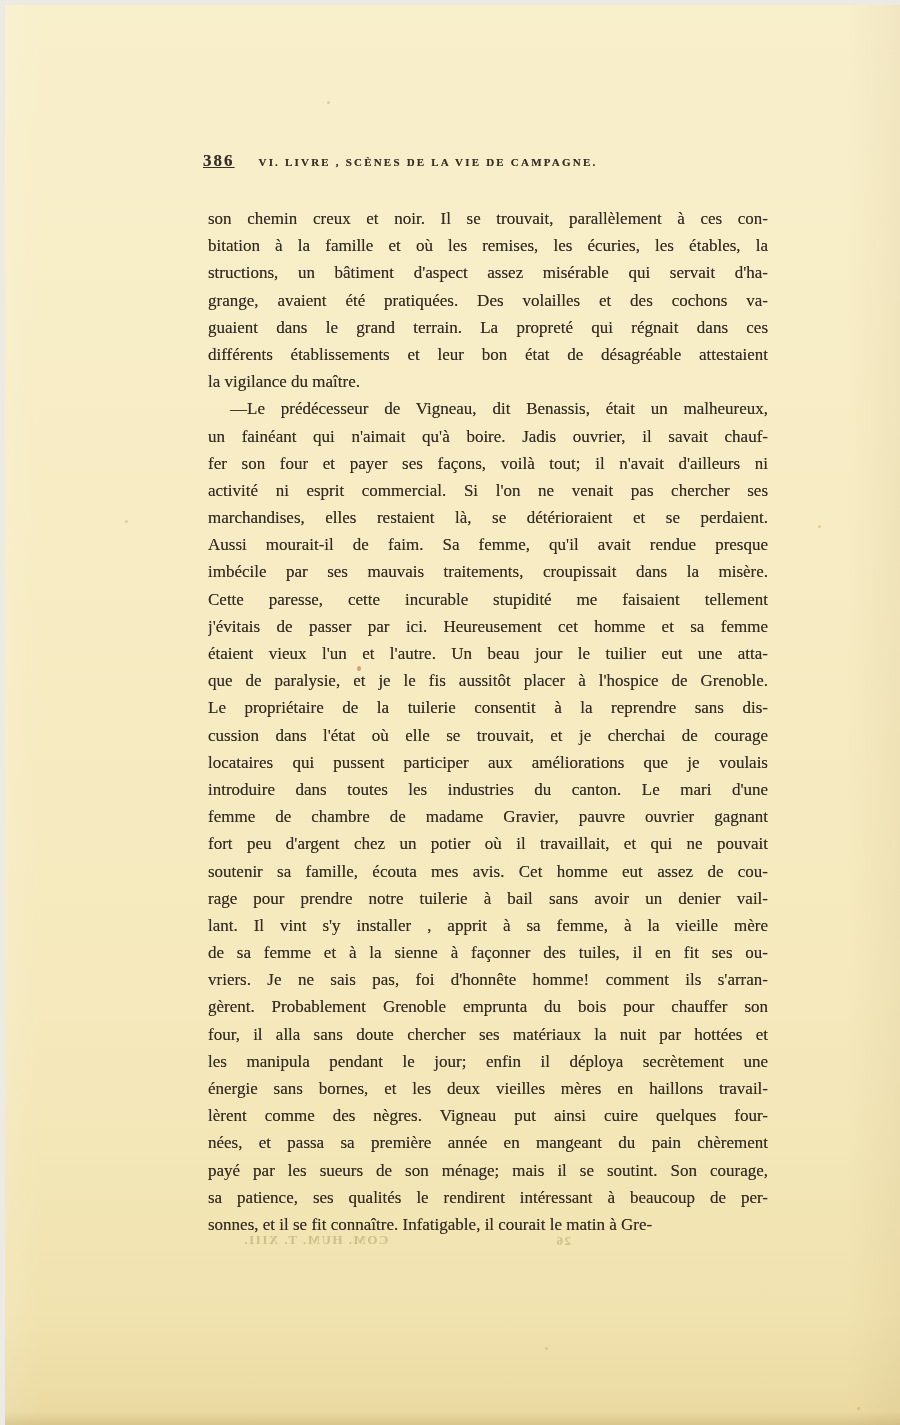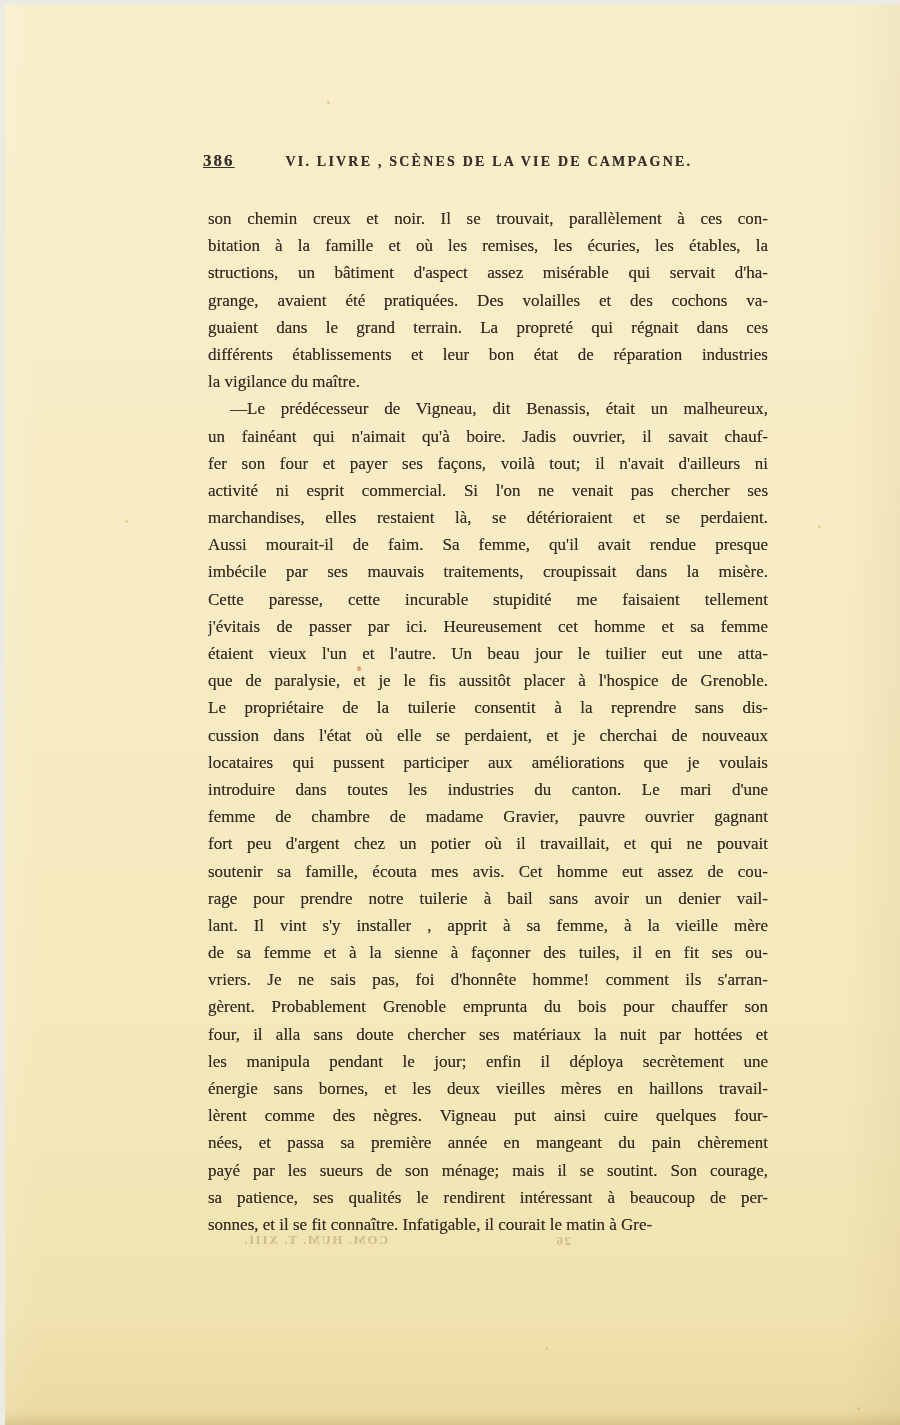--- a/index.html
+++ b/index.html
@@ -23,21 +23,21 @@
   .header {
     position:absolute; left:198px; top:146px; width:566px;
     color:#37302a; white-space:nowrap;
   }
   .pagenum {
     font-size:17px; font-weight:bold; letter-spacing:2px;
     text-shadow:0 0 0.5px rgba(45,35,25,0.55);
     text-decoration:underline;
   }
   .running {
-    margin-left:51px; font-size:14px; font-weight:bold; letter-spacing:2.2px;
+    margin-left:24px; font-size:11px; font-weight:bold; letter-spacing:2.2px;
     text-shadow:0 0 0.5px rgba(45,35,25,0.55);
   }
   .textblock {
     position:absolute; left:203px; top:200px; width:560px;
     color:#332c24; font-size:17px; line-height:27.2px;
     text-shadow:0 0 0.5px rgba(40,30,20,0.55);
   }
   .line {
     height:27.2px; overflow:hidden;
     text-align:justify; text-align-last:justify;
@@ -68,35 +68,35 @@
     <div class="header">
       <span class="pagenum">386</span><span class="running">VI. LIVRE , SCÈNES DE LA VIE DE CAMPAGNE.</span>
     </div>
 
     <div class="textblock">
       <div class="line">son chemin creux et noir. Il se trouvait, parallèlement à ces con-</div>
       <div class="line">bitation à la famille et où les remises, les écuries, les étables, la</div>
       <div class="line">structions, un bâtiment d'aspect assez misérable qui servait d'ha-</div>
       <div class="line">grange, avaient été pratiquées. Des volailles et des cochons va-</div>
       <div class="line">guaient dans le grand terrain. La propreté qui régnait dans ces</div>
-      <div class="line">différents établissements et leur bon état de réparation industries</div>
+      <div class="line">différents établissements et leur bon état de désagréable attestaient</div>
       <div class="line para-end">la vigilance du maître.</div>
       <div class="line indent">—Le prédécesseur de Vigneau, dit Benassis, était un malheureux,</div>
       <div class="line">un fainéant qui n'aimait qu'à boire. Jadis ouvrier, il savait chauf-</div>
       <div class="line">fer son four et payer ses façons, voilà tout; il n'avait d'ailleurs ni</div>
       <div class="line">activité ni esprit commercial. Si l'on ne venait pas chercher ses</div>
       <div class="line">marchandises, elles restaient là, se détérioraient et se perdaient.</div>
       <div class="line">Aussi mourait-il de faim. Sa femme, qu'il avait rendue presque</div>
       <div class="line">imbécile par ses mauvais traitements, croupissait dans la misère.</div>
       <div class="line">Cette paresse, cette incurable stupidité me faisaient tellement</div>
       <div class="line">j'évitais de passer par ici. Heureusement cet homme et sa femme</div>
       <div class="line">étaient vieux l'un et l'autre. Un beau jour le tuilier eut une atta-</div>
       <div class="line">que de paralysie, et je le fis aussitôt placer à l'hospice de Grenoble.</div>
       <div class="line">Le propriétaire de la tuilerie consentit à la reprendre sans dis-</div>
-      <div class="line">cussion dans l'état où elle se perdaient, et je cherchai de nouveaux</div>
+      <div class="line">cussion dans l'état où elle se trouvait, et je cherchai de courage</div>
       <div class="line">locataires qui pussent participer aux améliorations que je voulais</div>
       <div class="line">introduire dans toutes les industries du canton. Le mari d'une</div>
       <div class="line">femme de chambre de madame Gravier, pauvre ouvrier gagnant</div>
       <div class="line">fort peu d'argent chez un potier où il travaillait, et qui ne pouvait</div>
       <div class="line">soutenir sa famille, écouta mes avis. Cet homme eut assez de cou-</div>
       <div class="line">rage pour prendre notre tuilerie à bail sans avoir un denier vail-</div>
       <div class="line">lant. Il vint s'y installer , apprit à sa femme, à la vieille mère</div>
       <div class="line">de sa femme et à la sienne à façonner des tuiles, il en fit ses ou-</div>
       <div class="line">vriers. Je ne sais pas, foi d'honnête homme! comment ils s'arran-</div>
       <div class="line">gèrent. Probablement Grenoble emprunta du bois pour chauffer son</div>

